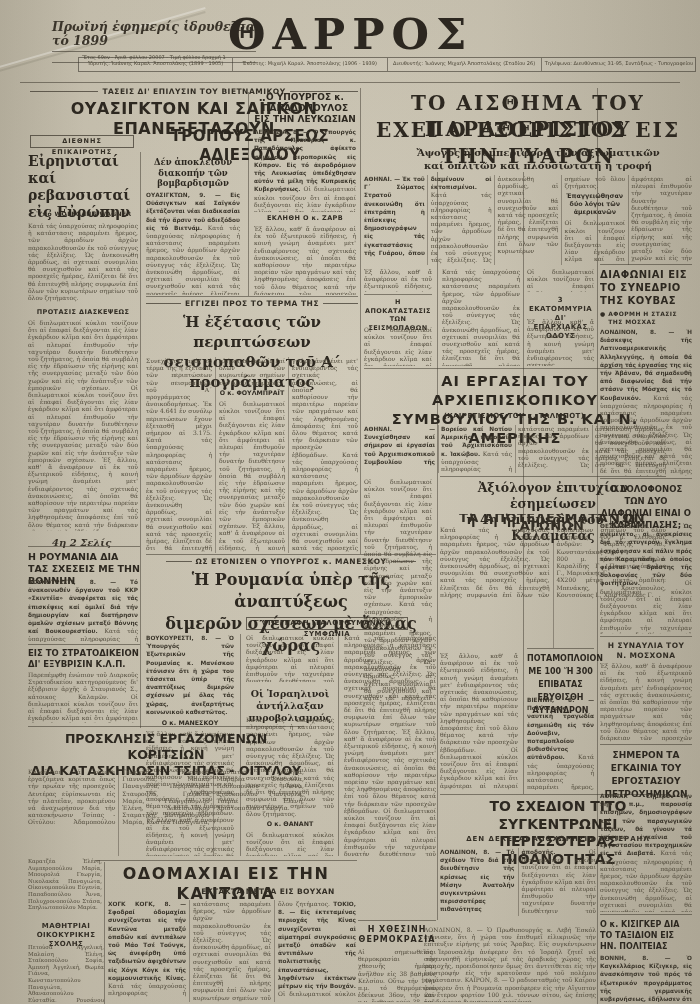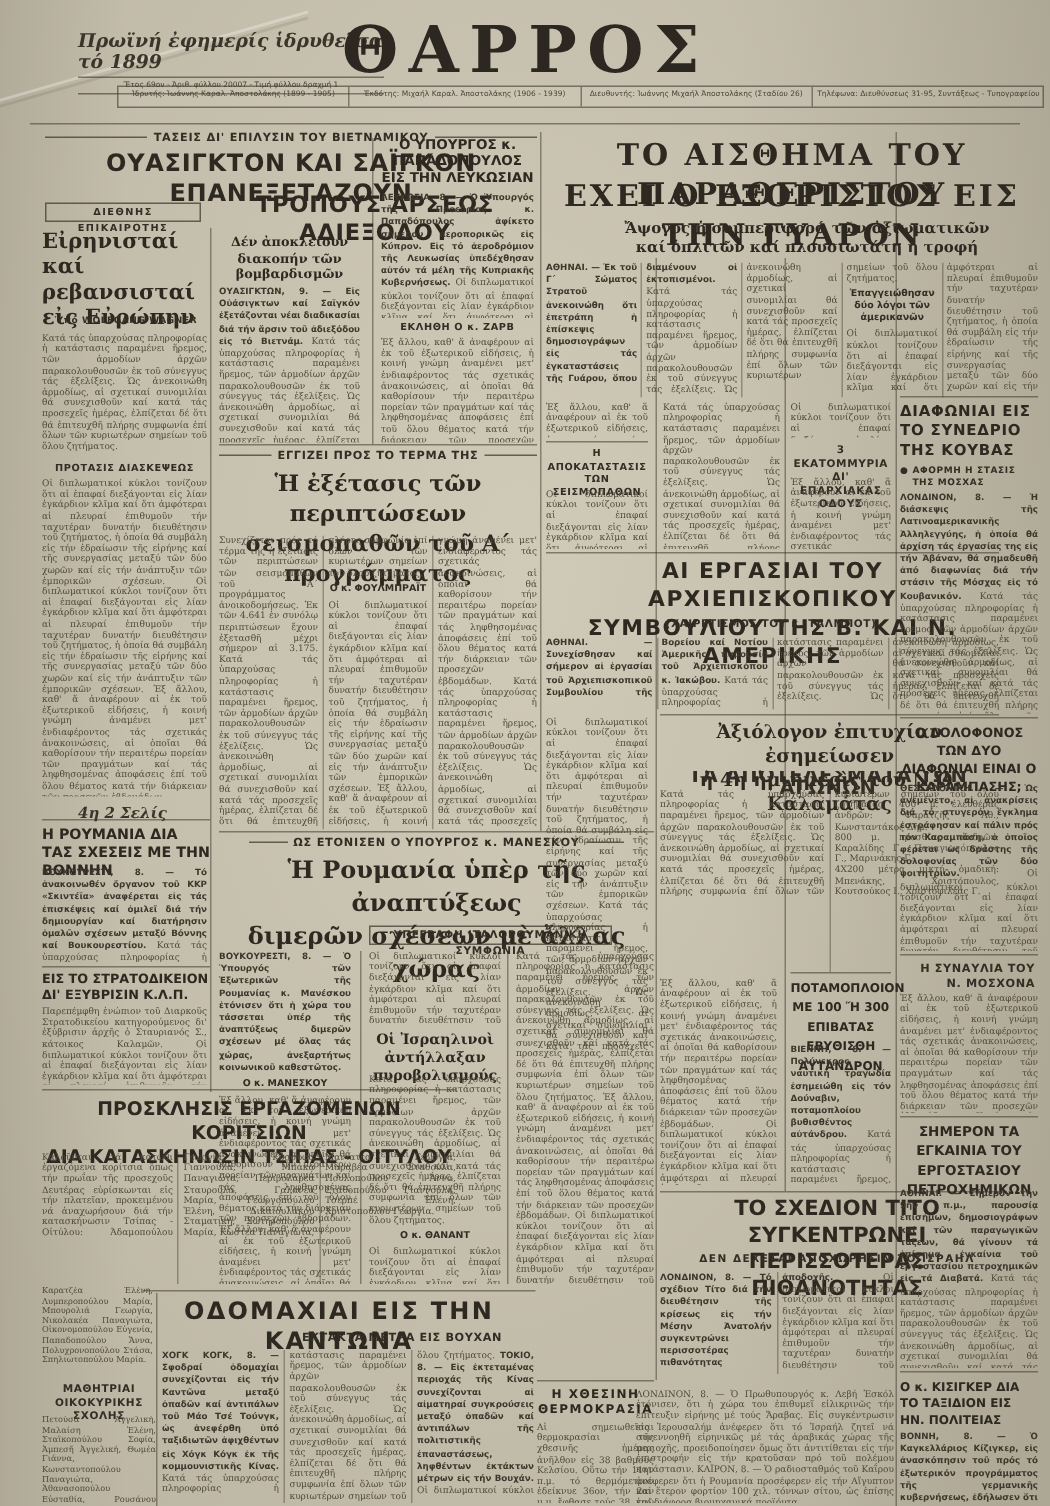--- a/index.html
+++ b/index.html
@@ -313,21 +313,21 @@
   </div>
 
   <div class="rule-h" style="left:600px;top:478px;width:92px;"></div>
   <div class="abs h-sans ctr" style="left:600px;top:483px;width:92px;font-size:8.5px;line-height:12px;">Ο ΔΟΛΟΦΟΝΟΣ ΤΩΝ ΔΥΟ ΔΙΑΦΩΝΙΑΙ ΕΙΝΑΙ Ο ΚΑΡΑΜΠΑΣΗΣ;</div>
   <div class="abs body-t" style="left:600px;top:522px;width:92px;height:112px;">
     <b>ΘΕΣΣΑΛΟΝΙΚΗ. — Ὡς ἀνεμένετο, αἱ ἀνακρίσεις διά τό στυγερόν ἔγκλημα ἐστράφησαν καί πάλιν πρός τόν Καραμπάση, ὁ ὁποῖος φέρεται ὡς δράστης τῆς δολοφονίας τῶν δύο φοιτητριῶν.</b>
     <span>Οἱ διπλωματικοί κύκλοι τονίζουν ὅτι αἱ ἐπαφαί διεξάγονται εἰς λίαν ἐγκάρδιον κλῖμα καί ὅτι ἀμφότεραι αἱ πλευραί ἐπιθυμοῦν τήν ταχυτέραν δυνατήν διευθέτησιν τοῦ ζητήματος, ἡ ὁποία θά συμβάλη εἰς τήν ἑδραίωσιν τῆς εἰρήνης καί τῆς συνεργασίας μεταξύ τῶν δύο χωρῶν καί εἰς τήν ἀνάπτυξιν τῶν ἐμπορικῶν σχέσεων.</span>
   </div>
 
   <div class="rule-h" style="left:600px;top:636px;width:92px;"></div>
-  <div class="abs cross" style="left:602px;top:641px;width:88px;font-size:7.5px;line-height:10px;text-align:right;">Η ΣΥΝΑΥΛΙΑ ΤΟΥ Ν. ΜΟΣΧΟΝΑ</div>
+  <div class="abs cross" style="left:602px;top:641px;width:88px;font-size:7.5px;line-height:10px;">Η ΣΥΝΑΥΛΙΑ ΤΟΥ Ν. ΜΟΣΧΟΝΑ</div>
   <div class="abs body-t" style="left:600px;top:662px;width:92px;height:80px;">
     <span>Ἐξ ἄλλου, καθ' ἅ ἀναφέρουν αἱ ἐκ τοῦ ἐξωτερικοῦ εἰδήσεις, ἡ κοινή γνώμη ἀναμένει μετ' ἐνδιαφέροντος τάς σχετικάς ἀνακοινώσεις, αἱ ὁποῖαι θά καθορίσουν τήν περαιτέρω πορείαν τῶν πραγμάτων καί τάς ληφθησομένας ἀποφάσεις ἐπί τοῦ ὅλου θέματος κατά τήν διάρκειαν τῶν προσεχῶν ἑβδομάδων.</span>
     <span>Κατά τάς ὑπαρχούσας πληροφορίας ἡ κατάστασις παραμένει ἥρεμος, τῶν ἁρμοδίων ἀρχῶν παρακολουθουσῶν ἐκ τοῦ σύνεγγυς τάς ἐξελίξεις. Ὡς ἀνεκοινώθη ἁρμοδίως, αἱ σχετικαί συνομιλίαι θά συνεχισθοῦν καί κατά τάς προσεχεῖς ἡμέρας, ἐλπίζεται δέ ὅτι θά ἐπιτευχθῆ πλήρης συμφωνία ἐπί ὅλων τῶν κυριωτέρων σημείων τοῦ ὅλου ζητήματος.</span>
   </div>
 
   <div class="rule-h" style="left:600px;top:744px;width:92px;"></div>
   <div class="abs h-sans ctr" style="left:600px;top:749px;width:92px;font-size:9px;line-height:13px;">ΣΗΜΕΡΟΝ ΤΑ ΕΓΚΑΙΝΙΑ ΤΟΥ ΕΡΓΟΣΤΑΣΙΟΥ ΠΕΤΡΟΧΗΜΙΚΩΝ</div>
   <div class="abs body-t" style="left:600px;top:792px;width:92px;height:120px;">
     <b>ΑΘΗΝΑΙ. — Σήμερον τήν 9ην π.μ., παρουσίᾳ ἐπισήμων, δημοσιογράφων καί τῶν παραγωγικῶν τάξεων, θά γίνουν τά ἐπίσημα ἐγκαίνια τοῦ ἐργοστασίου πετροχημικῶν εἰς τά Διαβατά.</b>
     <span>Κατά τάς ὑπαρχούσας πληροφορίας ἡ κατάστασις παραμένει ἥρεμος, τῶν ἁρμοδίων ἀρχῶν παρακολουθουσῶν ἐκ τοῦ σύνεγγυς τάς ἐξελίξεις. Ὡς ἀνεκοινώθη ἁρμοδίως, αἱ σχετικαί συνομιλίαι θά συνεχισθοῦν καί κατά τάς προσεχεῖς ἡμέρας, ἐλπίζεται δέ ὅτι θά ἐπιτευχθῆ πλήρης συμφωνία ἐπί ὅλων τῶν κυριωτέρων σημείων τοῦ ὅλου ζητήματος.</span>

